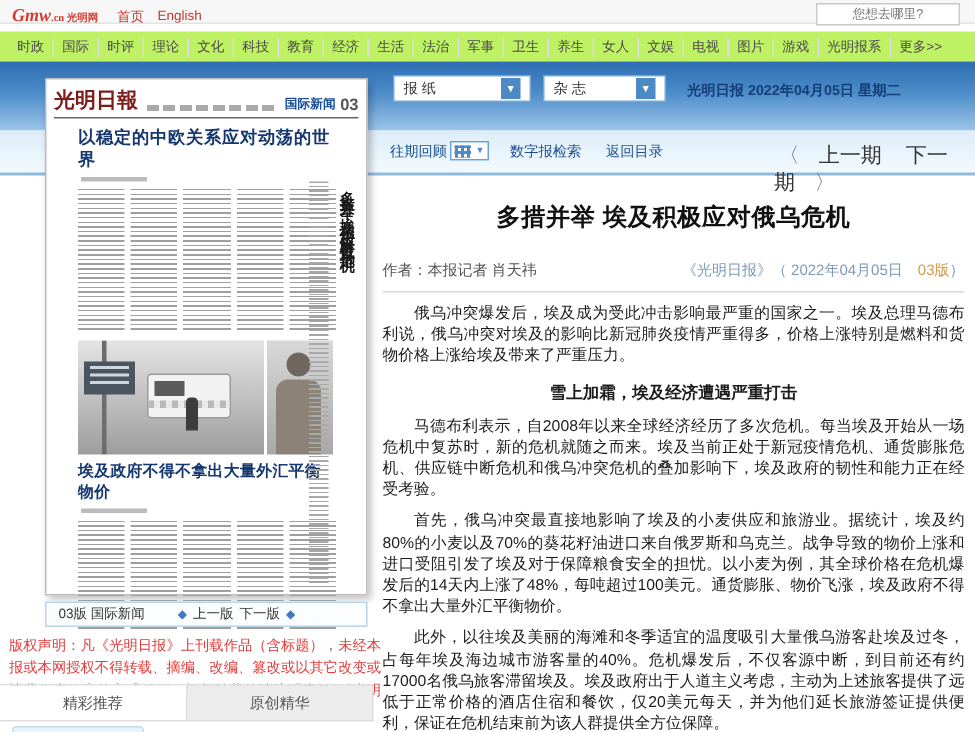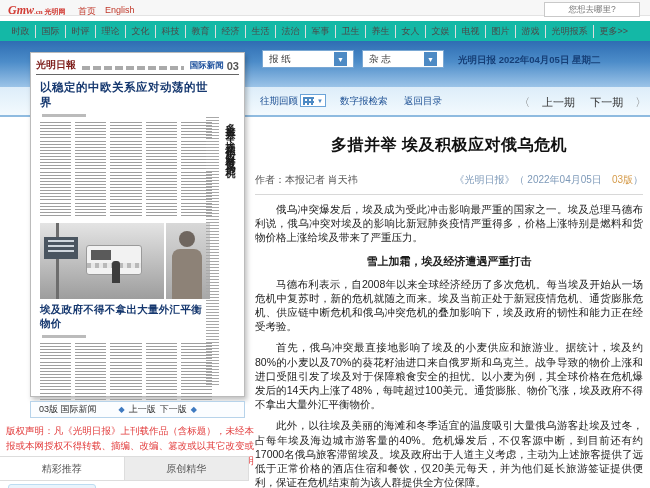--- a/index.html
+++ b/index.html
@@ -15,21 +15,21 @@
   .logo small { font-size:7px; font-style:normal; color:#d23c35; }
   .top-link { position:absolute; top:5px; font-size:9px; color:#b04a42; text-decoration:none; }
   .top-home { left:78px; color:#c0392b; }
   .top-eng { left:105px; color:#c0392b; }
   .where-btn { position:absolute; right:10px; top:2px; width:96px; height:15px;
     background:#fff; border:1px solid #c9c9c9; font-size:8.5px; color:#777;
     text-align:center; line-height:13px; cursor:pointer; }
 
   
   .mainnav { position:absolute; top:21px; left:0; width:650px; height:20px;
-    background:#14b8a6; display:flex; align-items:center; padding-left:6px; }
+    background:#bef264; display:flex; align-items:center; padding-left:6px; }
   .nav-item { font-size:9px; color:#4a4a4a; padding:0 5.5px; border-right:1px solid #ddd;
     white-space:nowrap; cursor:pointer; }
   .nav-item:last-child { border-right:none; color:#4a4a4a; }
 
   
   .band { position:absolute; top:41px; left:0; width:650px; height:46px;
     background:linear-gradient(180deg,#2e6db3 0%, #4c8cc9 45%, #9cc4e8 100%); }
   .subband { position:absolute; top:87px; left:0; width:650px; height:30px;
     background:linear-gradient(180deg,#ddedf9 0%, #f3fafe 100%);
     border-bottom:2px solid #8fbbe0; }
@@ -47,39 +47,39 @@
   .tool-link { position:absolute; top:95px; font-size:9.5px; color:#1c4f93; cursor:pointer; }
   .t-past { left:260px; }
   .t-search { left:340px; }
   .t-toc { left:404px; }
   .cal-icon { position:absolute; left:300px; top:94px; width:26px; height:13px;
     background:#fff; border:1px solid #6aa3d8; display:flex; align-items:center; cursor:pointer; }
   .cal-icon .grid { width:11px; height:8px; margin-left:2px;
     background:repeating-linear-gradient(90deg,#4d8ac4 0 2px,transparent 2px 4px),
                repeating-linear-gradient(180deg,#4d8ac4 0 2px,transparent 2px 4px); }
   .cal-icon .drop { margin-left:3px; font-size:6px; color:#4d8ac4; }
-  .issue-nav { position:absolute; left:516px; top:95px; font-size:11px; color:#333; }
+  .issue-nav { position:absolute; left:516px; top:95px; font-size:14px; color:#333; }
   .issue-nav .arr { color:#777; margin:0 3px; }
   .issue-nav .lnk { color:#333; cursor:pointer; margin:0 6px; }
 
   
   .paper { position:absolute; left:30px; top:52px; width:215px; height:345px;
     background:#fff; border:1px solid #bbb; box-shadow:2px 3px 5px rgba(0,0,0,.25);
     padding:5px 5px 4px 5px; z-index:5; }
   .paper-head { display:flex; justify-content:space-between; align-items:flex-end;
     border-bottom:1.5px solid #666; padding-bottom:2px; }
-  .masthead { font-family:"Liberation Serif", serif; font-weight:bold; font-size:10px;
+  .masthead { font-family:"Liberation Serif", serif; font-weight:bold; font-size:14px;
     color:#7d1d1a; }
   .head-links { flex:1; height:4px; margin:0 6px 2px 6px;
     background:repeating-linear-gradient(90deg,#aaa 0 8px,transparent 8px 11px); }
   .section-lab { font-family:"Liberation Serif", serif; font-weight:bold; font-size:8.5px;
     color:#1b4f9c; }
   .pageno { font-size:11px; font-weight:bold; color:#555; margin-left:3px; }
   .paper-body { position:relative; width:100%; height:calc(100% - 18px); }
-  .paper-main { position:absolute; left:4px; top:0; width:172px; height:100%; }
+  .paper-main { position:absolute; left:16px; top:0; width:172px; height:100%; }
   .headline1 { font-family:"Liberation Serif", serif; font-weight:bold; font-size:11.5px;
     color:#16386f; margin-top:5px; letter-spacing:.5px; }
   .tiny-byline { width:44px; height:3px; background:#bbb; margin:4px 0 5px 2px; }
   .cols { display:flex; gap:4px; }
   .fake { flex:1;
     background:repeating-linear-gradient(180deg,#9f9f9f 0 1px,transparent 1px 3.1px); }
   .cols1 { height:96px; }
   .cols2 { height:74px; }
   .photo-row { display:flex; gap:2px; margin:5px 0 4px 0; height:76px; }
   .photo-street { position:relative; width:124px; background:linear-gradient(180deg,#e4e4e4,#9d9d9d); overflow:hidden; }

